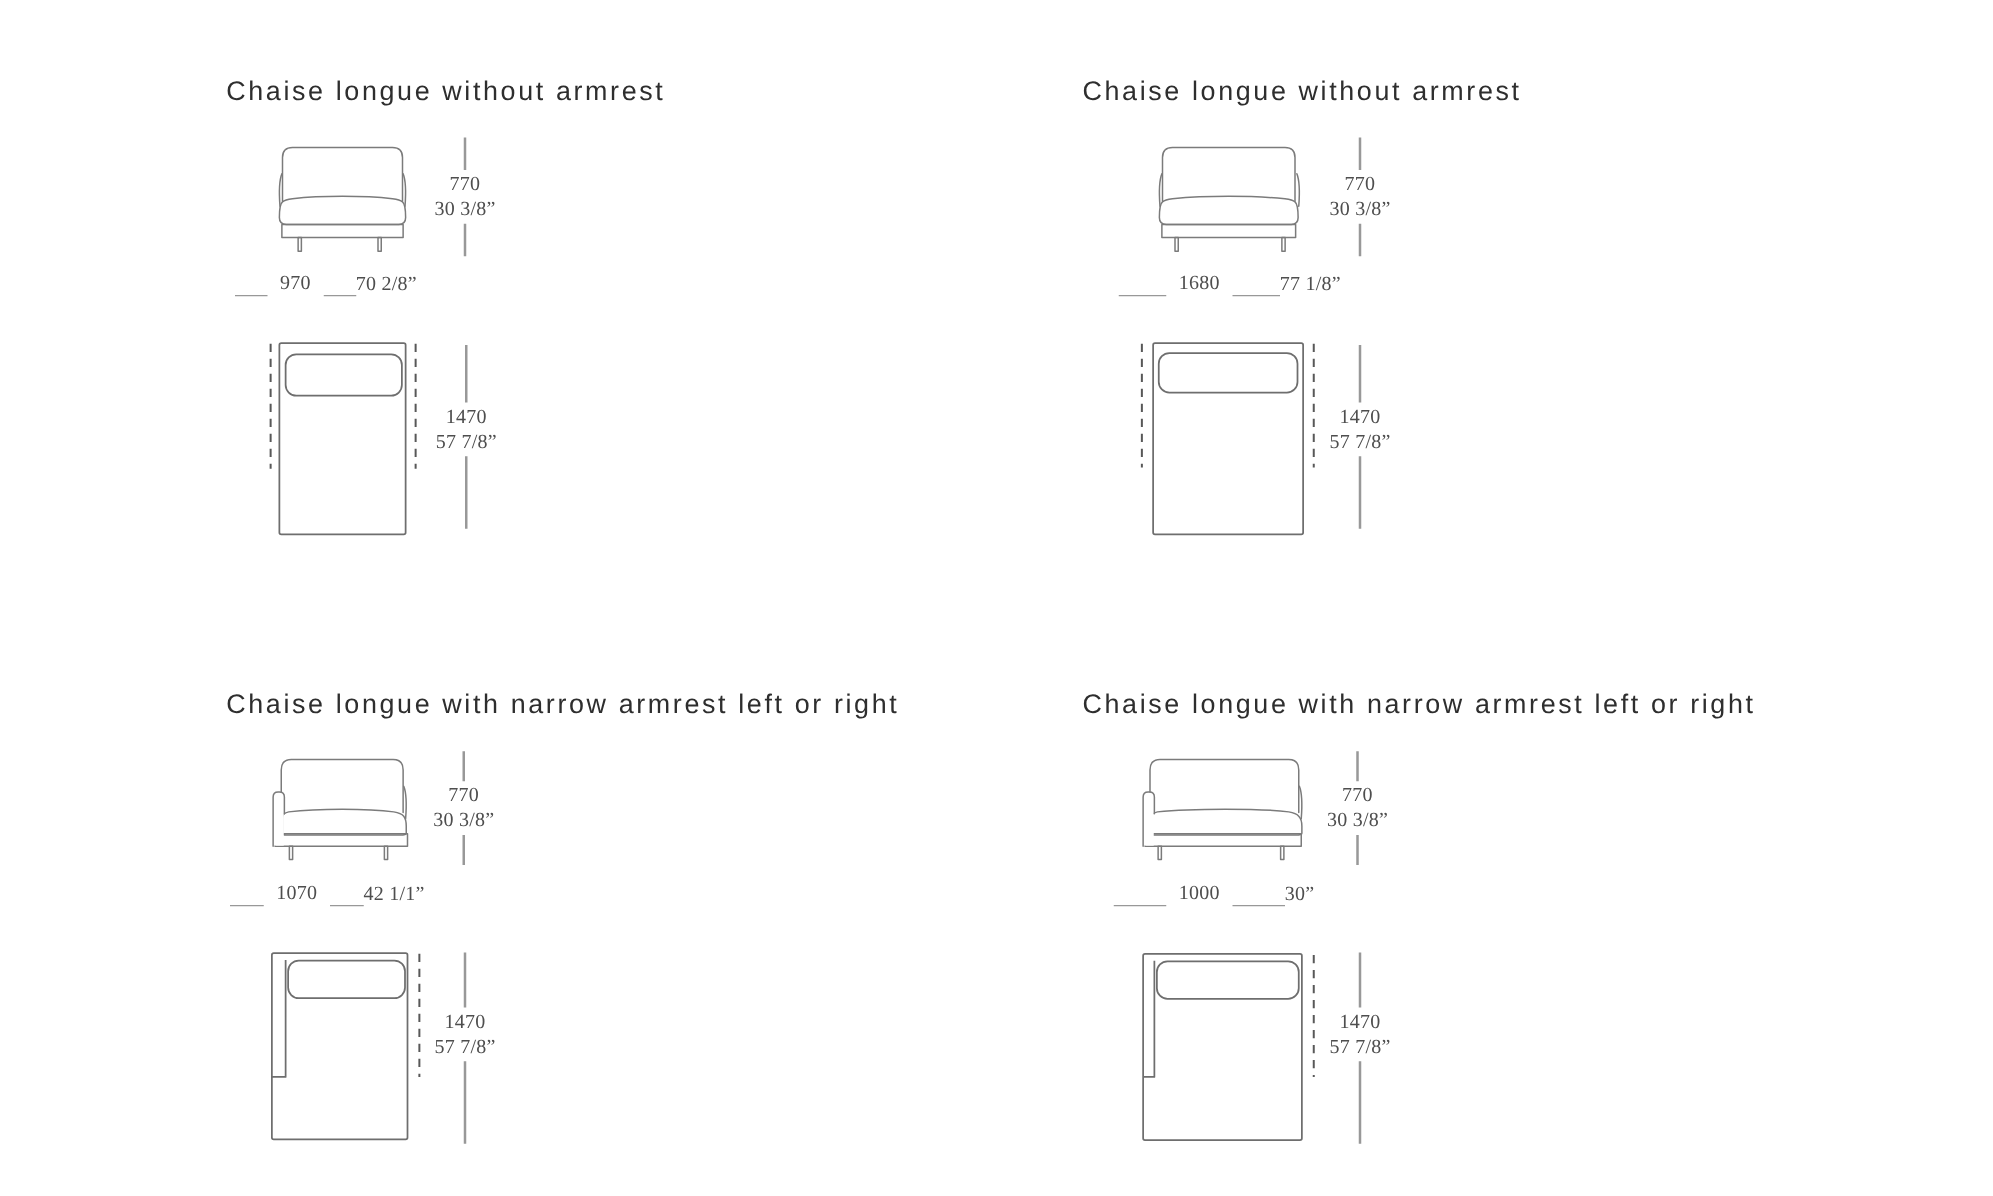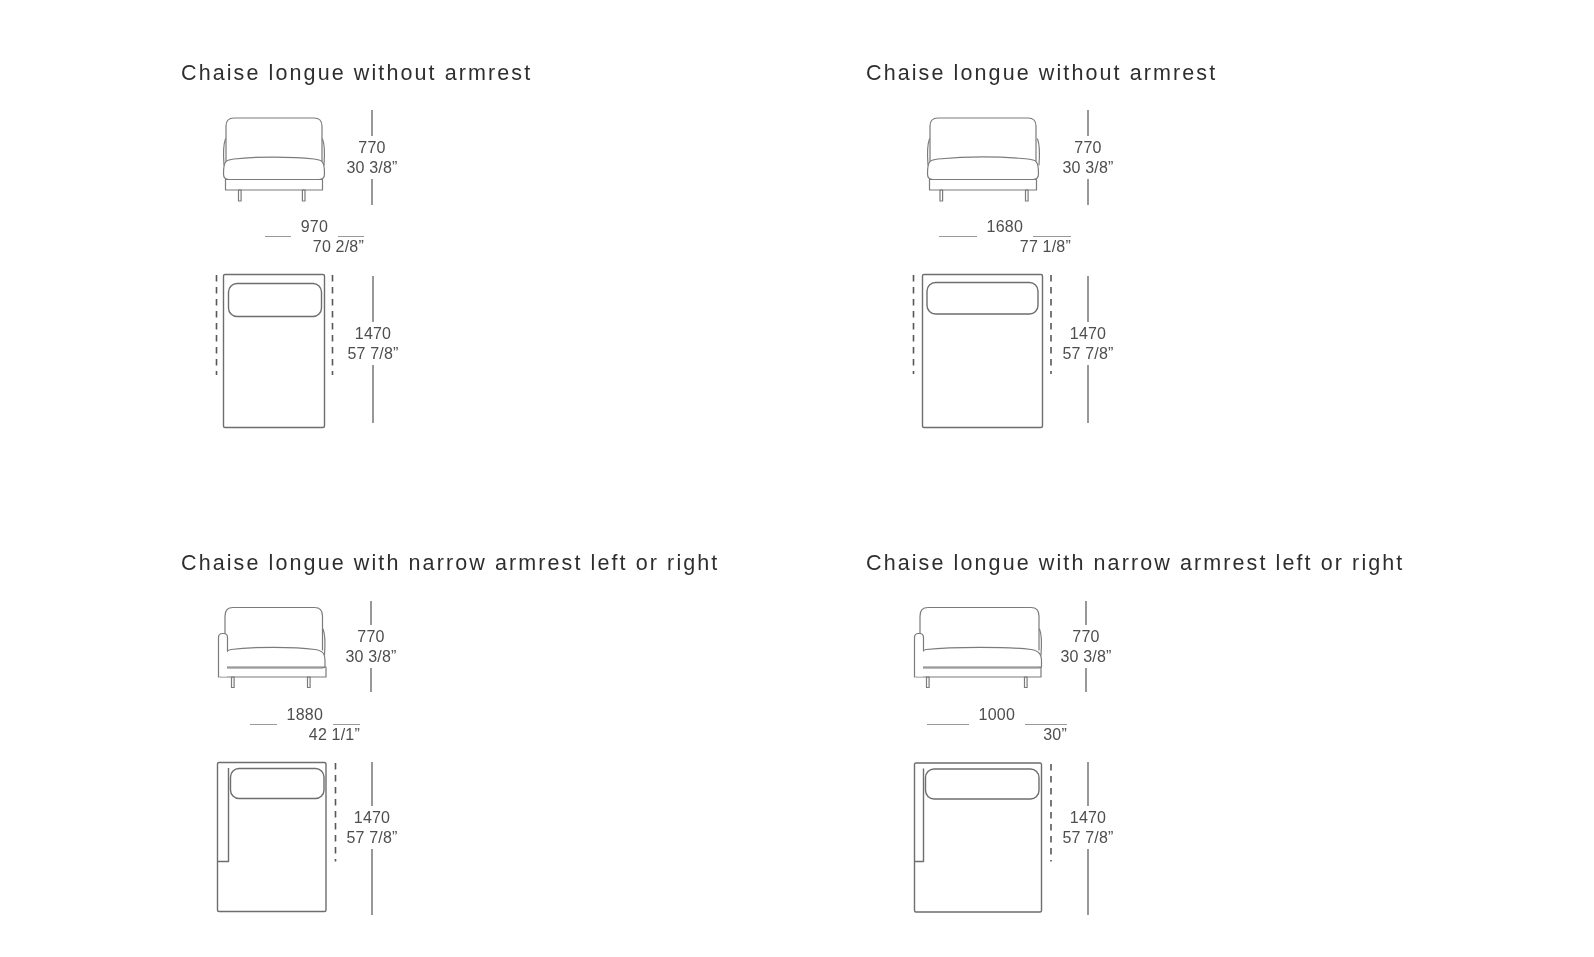--- a/index.html
+++ b/index.html
@@ -33,26 +33,26 @@
   }
   .vseg{width:1.5px;background:#989898;}
   .vseg.h26{height:26px;}
   .vseg.h24{height:24px;}
   .vseg.h46{height:46px;}
   .vseg.h58{height:58px;}
   .vseg.h44{height:44px;}
   .vseg.h66{height:66px;}
   .dim-num{
     font-size:16px;line-height:17px;color:#4e4e4e;
-    letter-spacing:0.2px;white-space:nowrap;text-align:center;
+    letter-spacing:0.2px;white-space:nowrap;text-align:center;font-family:Liberation Serif, serif;
   }
   
   .hdim{
     position:absolute;width:176px;
-    display:flex;flex-direction:column;align-items:flex-end;
+    display:flex;flex-direction:row;align-items:flex-start;
   }
   .hrow{display:flex;align-items:flex-end;}
   .hseg{height:1.5px;background:#989898;}
   .hrow .dim-num{margin:0 10px 2px 10px;}
   .hdim .inch{margin-top:1px;}
 </style>
 </head>
 <body>
 
 <div class="page">
@@ -165,21 +165,21 @@
     <div class="vdim" style="left:341px;top:601px">
       <span class="vseg h24"></span>
       <span class="dim-num">770</span>
       <span class="dim-num">30 3/8”</span>
       <span class="vseg h24"></span>
     </div>
 
     <div class="hdim" style="left:184px;top:706px">
       <div class="hrow">
         <span class="hseg" style="width:27px"></span>
-        <span class="dim-num">1880</span>
+        <span class="dim-num">1070</span>
         <span class="hseg" style="width:27px"></span>
       </div>
       <div class="dim-num inch">42 1/1”</div>
     </div>
 
     <svg class="drawing" style="left:208px;top:756px" width="136" height="162" viewBox="0 0 136 162">
       <line class="dash" x1="127.5" y1="7" x2="127.5" y2="105.5"></line>
       <rect class="plan" x="9.5" y="6.5" width="108.5" height="149" rx="1.5"></rect>
       <path class="plan" d="M 20.5,12 L 20.5,105.5 L 9.5,105.5"></path>
       <rect class="plan" x="22.5" y="12.5" width="93.5" height="30" rx="8.5"></rect>

